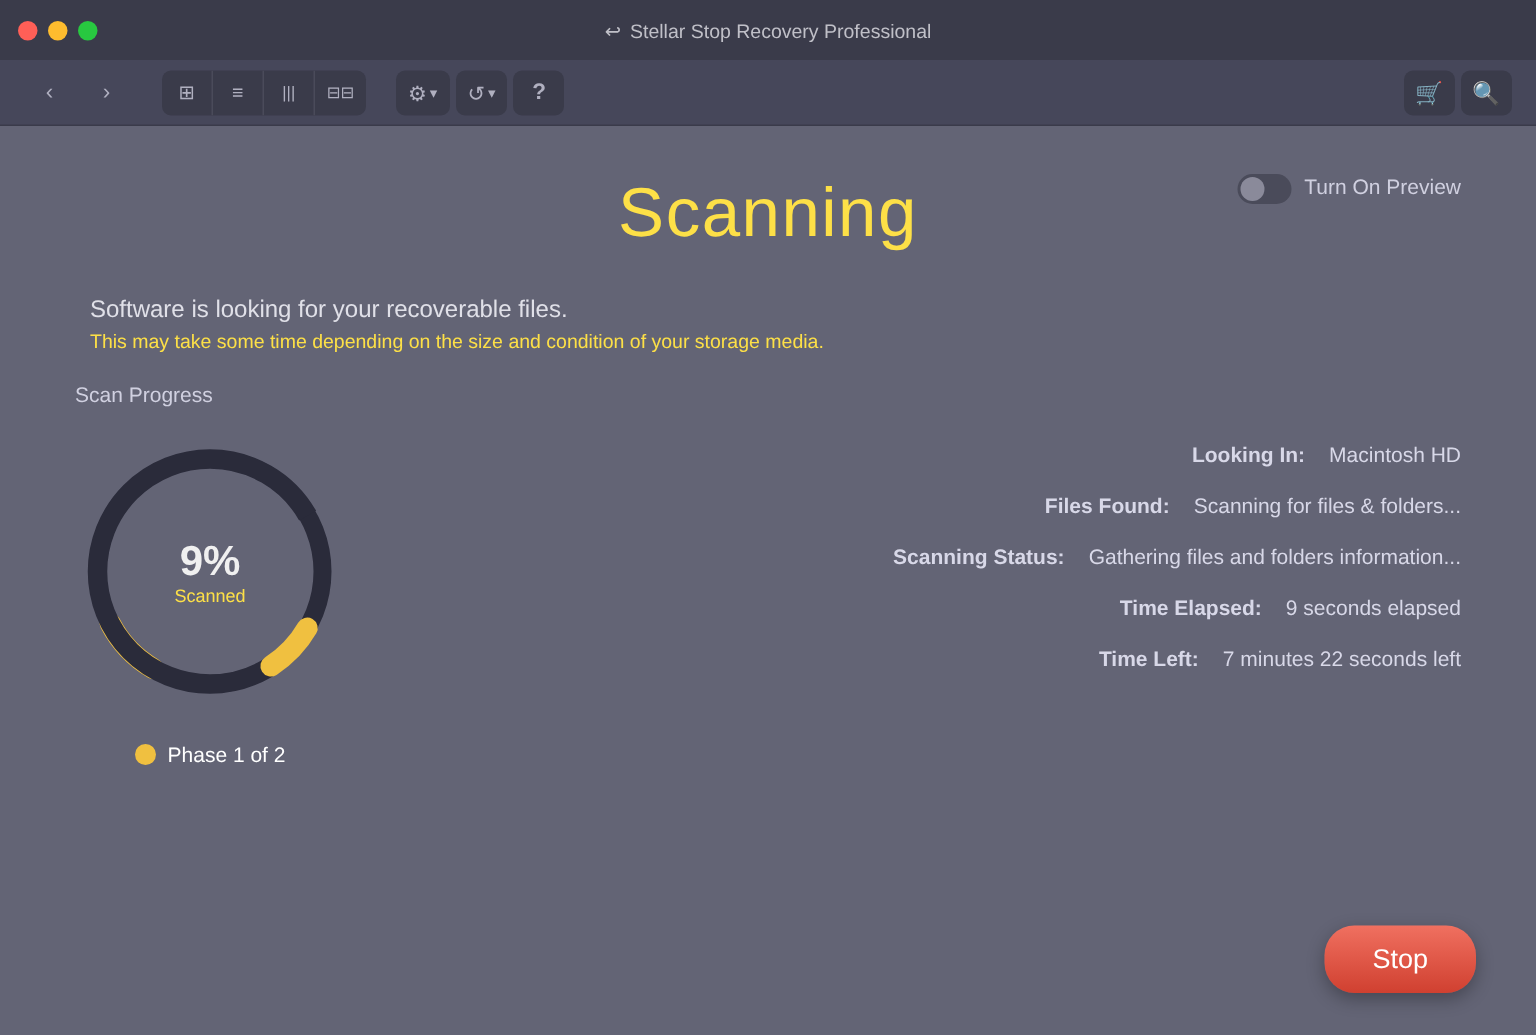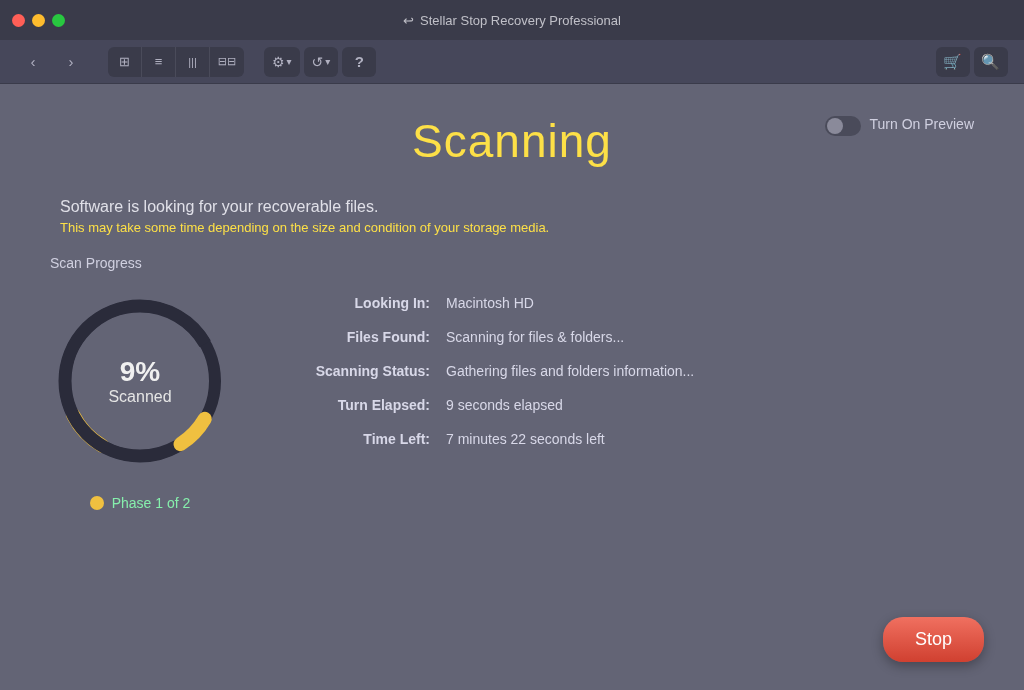--- a/index.html
+++ b/index.html
@@ -179,21 +179,21 @@
 
     .subtitle-sub {
       font-size: 13px;
       color: #fde047;
     }
 
     
     .progress-section {
       display: flex;
       align-items: flex-start;
-      gap: 50px;
+      gap: 21px;
       margin-top: 10px;
     }
 
     .progress-circle-container {
       display: flex;
       flex-direction: column;
       align-items: center;
       gap: 16px;
     }
 
@@ -224,52 +224,53 @@
     }
 
     .circle-percent {
       font-size: 28px;
       font-weight: 600;
       color: #f0f0f0;
       display: block;
     }
 
     .circle-scanned {
-      font-size: 16px;
-      color: #e5e5e5;
+      font-size: 12px;
+      color: #fde047;
       display: block;
     }
 
     
     .phase-indicator {
       display: flex;
       align-items: center;
       gap: 8px;
       margin-top: 8px;
     }
 
     .phase-dot {
       width: 14px;
       height: 14px;
       border-radius: 50%;
       background: #f0c040;
     }
 
     .phase-text {
       font-size: 14px;
-      color: #86efac;
+      color: #ffffff;
     }
 
     
     .status-table {
       flex: 1;
       display: flex;
       flex-direction: column;
       gap: 18px;
       padding-top: 40px;
+      align-items: flex-end;
     }
 
     .status-row {
       display: flex;
       align-items: baseline;
       gap: 16px;
     }
 
     .status-key {
       font-size: 14px;
@@ -414,21 +415,21 @@
       </div>
       <div class="status-row">
         <span class="status-key">Files Found:</span>
         <span class="status-value">Scanning for files &amp; folders...</span>
       </div>
       <div class="status-row">
         <span class="status-key">Scanning Status:</span>
         <span class="status-value">Gathering files and folders information...</span>
       </div>
       <div class="status-row">
-        <span class="status-key">Turn Elapsed:</span>
+        <span class="status-key">Time Elapsed:</span>
         <span class="status-value">9 seconds elapsed</span>
       </div>
       <div class="status-row">
         <span class="status-key">Time Left:</span>
         <span class="status-value">7 minutes 22 seconds left</span>
       </div>
     </div>
 
   </div>
 

